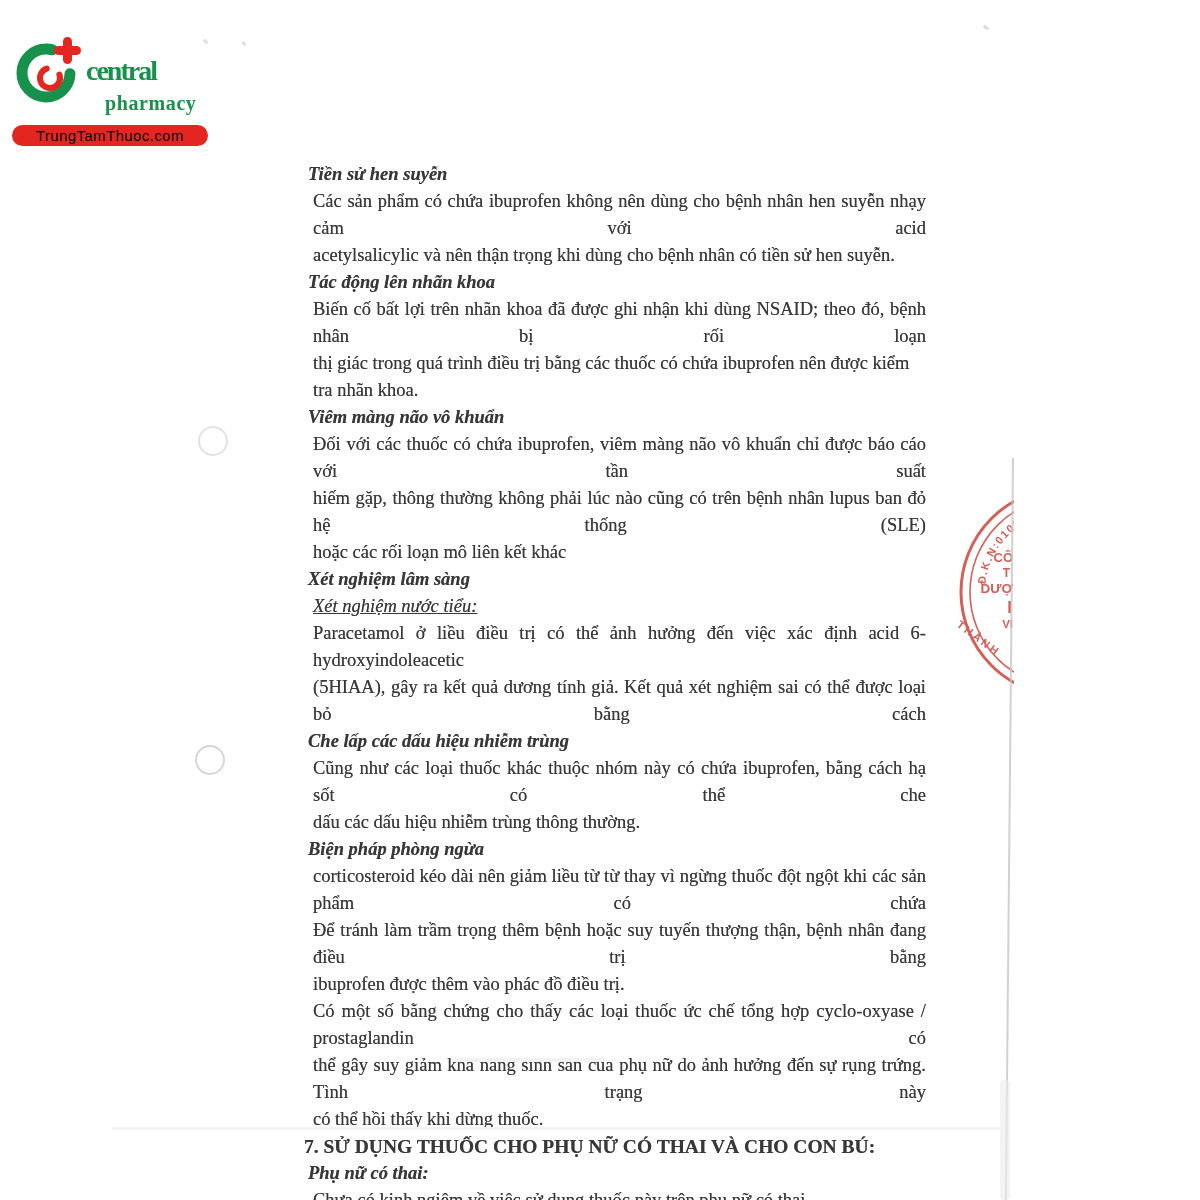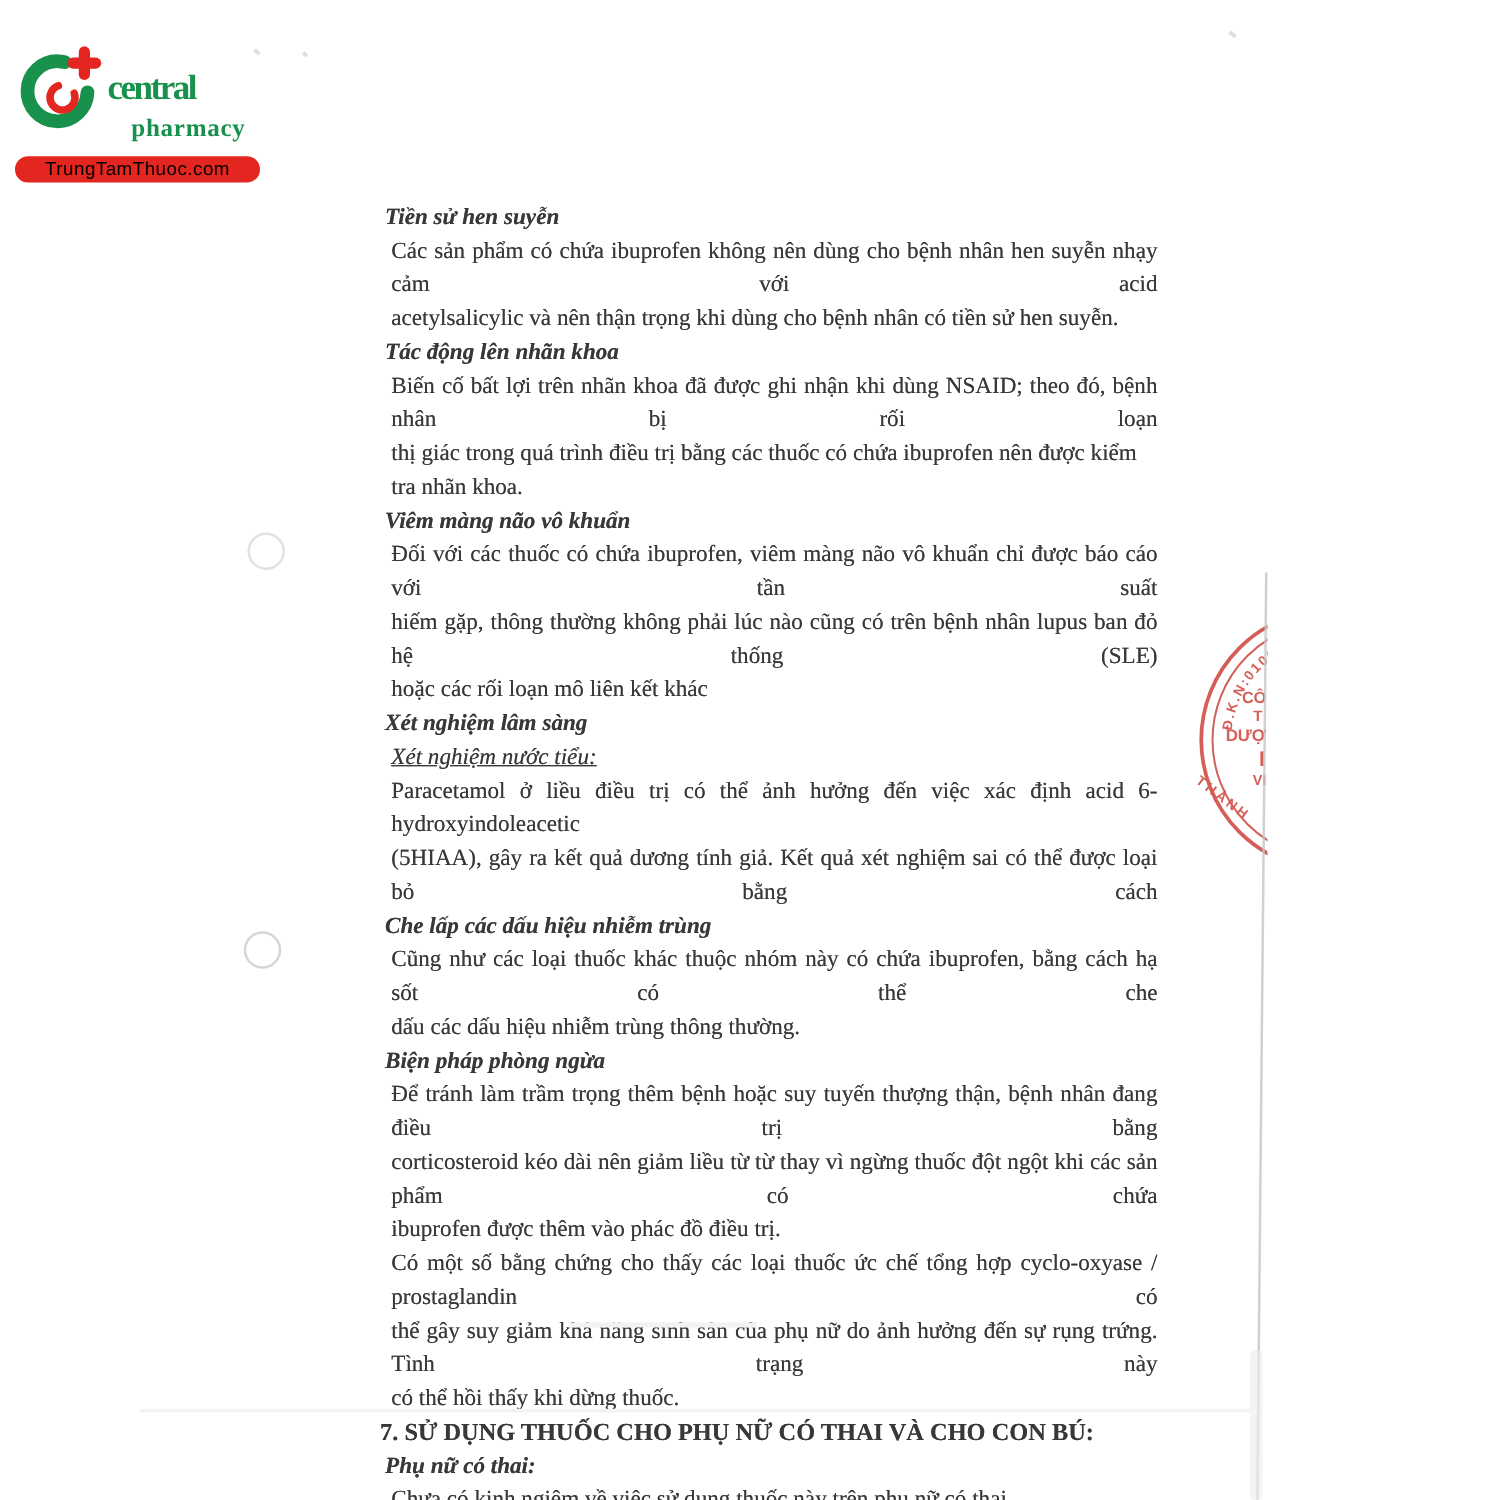--- a/index.html
+++ b/index.html
@@ -96,22 +96,22 @@
     <div class="pline jline">hiếm gặp, thông thường không phải lúc nào cũng có trên bệnh nhân lupus ban đỏ hệ thống (SLE)</div>
     <div class="pline">hoặc các rối loạn mô liên kết khác</div>
     <div class="blk-heading">Xét nghiệm lâm sàng</div>
     <div class="blk-sub">Xét nghiệm nước tiểu:</div>
     <div class="pline jline">Paracetamol ở liều điều trị có thể ảnh hưởng đến việc xác định acid 6-hydroxyindoleacetic</div>
     <div class="pline jline">(5HIAA), gây ra kết quả dương tính giả. Kết quả xét nghiệm sai có thể được loại bỏ bằng cách</div>
     <div class="blk-heading">Che lấp các dấu hiệu nhiễm trùng</div>
     <div class="pline jline">Cũng như các loại thuốc khác thuộc nhóm này có chứa ibuprofen, bằng cách hạ sốt có thể che</div>
     <div class="pline">dấu các dấu hiệu nhiễm trùng thông thường.</div>
     <div class="blk-heading">Biện pháp phòng ngừa</div>
+    <div class="pline jline">corticosteroid kéo dài nên giảm liều từ từ thay vì ngừng thuốc đột ngột khi các sản phẩm có chứa</div>
     <div class="pline jline">Để tránh làm trầm trọng thêm bệnh hoặc suy tuyến thượng thận, bệnh nhân đang điều trị bằng</div>
-    <div class="pline jline">corticosteroid kéo dài nên giảm liều từ từ thay vì ngừng thuốc đột ngột khi các sản phẩm có chứa</div>
     <div class="pline">ibuprofen được thêm vào phác đồ điều trị.</div>
     <div class="pline jline">Có một số bằng chứng cho thấy các loại thuốc ức chế tổng hợp cyclo-oxyase / prostaglandin có</div>
     <div class="pline jline">thể gây suy giảm khả năng sinh sản của phụ nữ do ảnh hưởng đến sự rụng trứng. Tình trạng này</div>
     <div class="pline">có thể hồi thấy khi dừng thuốc.</div>
     <div class="blk-section">7. SỬ DỤNG THUỐC CHO PHỤ NỮ CÓ THAI VÀ CHO CON BÚ:</div>
     <div class="blk-heading">Phụ nữ có thai:</div>
     <div class="pline">Chưa có kinh ngiệm về việc sử dụng thuốc này trên phụ nữ có thai.</div>
   </div>
 
 <svg class="stamp" width="74" height="208" viewBox="0 0 74 208" font-family="Liberation Sans, DejaVu Sans, sans-serif">

